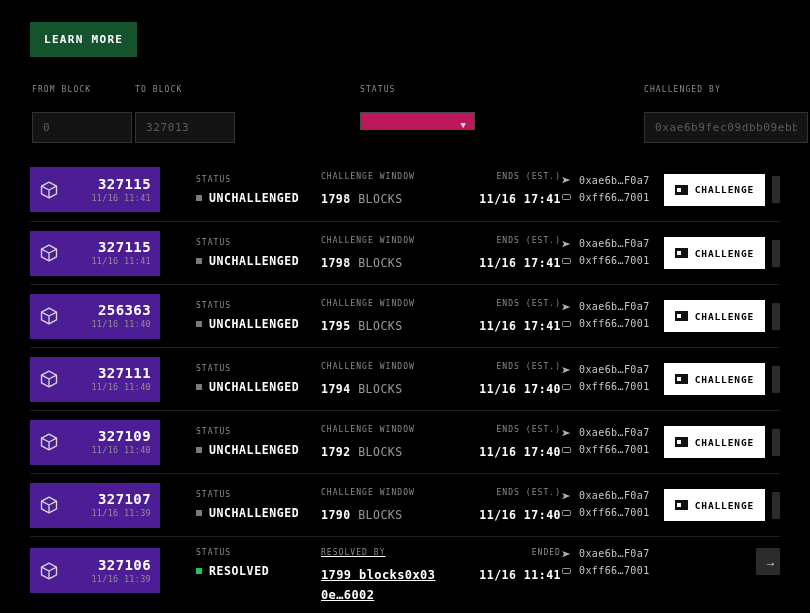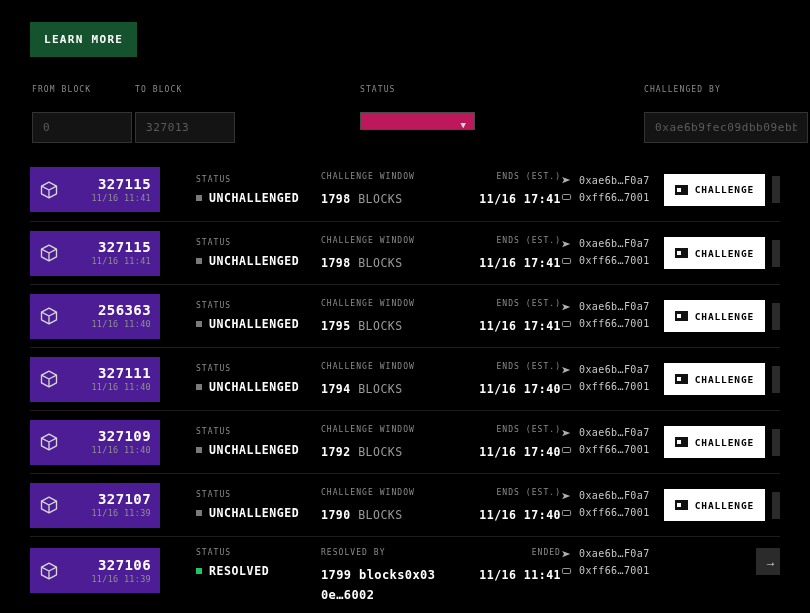--- a/index.html
+++ b/index.html
@@ -206,21 +206,21 @@
   }
   .status-dot.green { background: #22c55e; }
   .status-text {
     font-size: 11.5px;
     font-weight: bold;
     letter-spacing: 0.6px;
     font-family: "DejaVu Sans Mono", monospace;
   }
 
   
-  .col-resolved { width: 120px; }
+  .col-resolved { width: 120px; text-decoration: underline; }
   .resolved-value {
     font-size: 12px;
     font-weight: bold;
     letter-spacing: 0.4px;
     line-height: 1.45;
     color: #ffffff;
     font-family: "DejaVu Sans Mono", monospace;
     word-break: break-all;
     max-width: 108px;
   }

